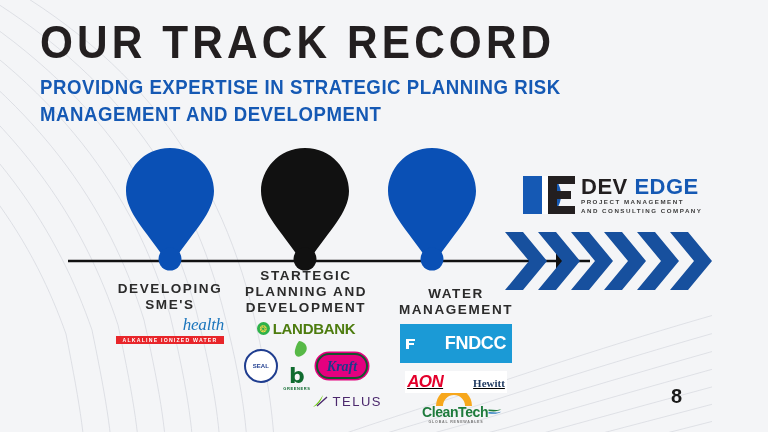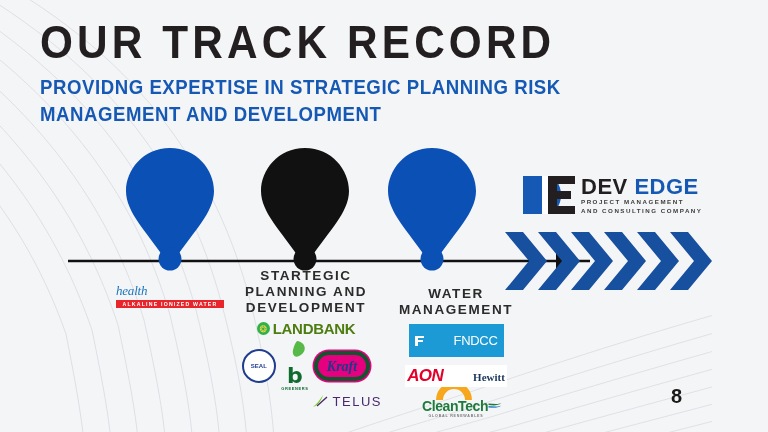--- a/index.html
+++ b/index.html
@@ -45,21 +45,21 @@
   
   .aqua{width:108px;}
   .aqua .aq-top{display:flex;align-items:center;justify-content:center;line-height:1;}
   .aqua .aq-a{
     font-size:15px;font-weight:700;color:#fff;background:#1b75bc;
     padding:1px 2px 0 2px;border-radius:2px;letter-spacing:-0.5px;
     clip-path:polygon(50% 0,100% 100%,0 100%);width:16px;height:15px;
     display:inline-block;
   }
   .aqua .aq-qua{font-size:12px;font-weight:700;color:#1b75bc;letter-spacing:-0.4px;}
-  .aqua .aq-health{font-size:13px;font-style:italic;color:#1b75bc;text-align:left;
+  .aqua .aq-health{font-size:17px;font-style:italic;color:#1b75bc;text-align:right;
     font-family:"Liberation Serif",serif;margin-top:-3px;letter-spacing:-0.2px;}
   .aqua .aq-band{
     background:#e8252a;color:#fff;font-size:5.2px;font-weight:700;
     letter-spacing:1.2px;text-align:center;padding:1px 0;margin-top:1px;
   }
 
   
   .landbank{display:flex;align-items:center;gap:3px;}
   .lb-seal{width:13px;height:13px;border-radius:50%;background:#2eb24a;
     display:flex;align-items:center;justify-content:center;color:#ffd54a;font-size:9px;}
@@ -71,32 +71,32 @@
     color:#1f3d8f;font-size:6px;font-weight:700;text-align:center;line-height:6px;
     box-sizing:border-box;}
 
   
   .greeners{width:30px;text-align:center;}
   .gr-b{font-size:22px;font-weight:700;color:#0f6b2f;line-height:20px;font-family:"DejaVu Sans",sans-serif;}
   .gr-cap{font-size:4px;font-weight:700;color:#0f6b2f;letter-spacing:0.6px;}
 
   
   .kraft{
-    background:#e4007f;border-radius:999px;padding:2px 9px;border:4px solid #14532d;
+    background:#e4007f;border-radius:999px;padding:2px 9px;border:2px solid #14532d;
     box-shadow:0 0 0 1.5px #e4007f;
   }
   .kraft span{color:#1b3a8c;font-size:14px;font-weight:700;font-family:"Liberation Serif",serif;font-style:italic;}
 
   
   .telus{display:flex;align-items:center;gap:2px;}
   .telus-text{font-size:13px;font-weight:400;color:#4b286d;letter-spacing:1.5px;}
 
   
   .fndcc{background:#1b9ad6;padding:9px 6px;display:flex;align-items:center;gap:2px;}
-  .fndcc-text{color:#fff;font-size:13px;font-weight:400;letter-spacing:-0.3px;padding-left:28px;}
+  .fndcc-text{color:#fff;font-size:18px;font-weight:700;letter-spacing:-0.3px;padding-left:28px;}
 
   
   .aon{display:flex;align-items:baseline;gap:2px;background:#fff;padding:1px 2px;}
   .aon-a{font-size:17px;font-weight:700;color:#e4002b;font-style:italic;letter-spacing:-0.6px;}
   .aon-h{font-size:11px;font-weight:700;color:#1b365d;font-family:"Liberation Serif",serif;padding-left:28px;}
 
   
   .cleantech{width:92px;}
   .ct-row{display:flex;align-items:center;}
   .ct-text{font-size:14px;font-weight:700;color:#1e7b3c;letter-spacing:-0.4px;font-family:"Liberation Sans",sans-serif;margin-left:12px;}
@@ -169,20 +169,22 @@
       <path d="M 505 232 L 523 232 L 547 261 L 523 290 L 505 290 L 529 261 Z"></path>
       <path d="M 538 232 L 556 232 L 580 261 L 556 290 L 538 290 L 562 261 Z"></path>
       <path d="M 571 232 L 589 232 L 613 261 L 589 290 L 571 290 L 595 261 Z"></path>
       <path d="M 604 232 L 622 232 L 646 261 L 622 290 L 604 290 L 628 261 Z"></path>
       <path d="M 637 232 L 655 232 L 679 261 L 655 290 L 637 290 L 661 261 Z"></path>
       <path d="M 670 232 L 688 232 L 712 261 L 688 290 L 670 290 L 694 261 Z"></path>
     </g>
   </svg>
 
   <div class="stop" style="left:78px;top:281px;width:184px;">
+    <p class="stop-label">DEVELOPING
+SME'S</p>
     <div class="logo-row">
       <div class="logo aqua">
         <div class="aq-health">health</div>
         <div class="aq-band">ALKALINE IONIZED WATER</div>
       </div>
     </div>
   </div>
 
   <div class="stop" style="left:222px;top:268px;width:168px;">
     <p class="stop-label">STARTEGIC
@@ -230,21 +232,21 @@
 MANAGEMENT</p>
 
     <div class="logo-row" style="margin-top:6px;gap:8px;align-items:flex-start;">
       <div class="logo fndcc">
         <svg width="9" height="10" viewBox="0 0 9 10">
           <path d="M0 0 H9 V2 H3 V4 H8 V6 H3 V10 H0 Z" fill="#ffffff"></path>
         </svg>
         <span class="fndcc-text">FNDCC</span>
       </div>
 
-      <div style="text-align:center;">
+      <div style="text-align:center;text-decoration:underline;">
         <div class="logo aon">
           <span class="aon-a">AON</span>
           <span class="aon-h">Hewitt</span>
         </div>
 
         <div class="logo cleantech">
           <svg width="92" height="13" viewBox="0 0 92 13" style="display:block;margin-bottom:-2px;">
             <path d="M 26 13 A 18 18 0 0 1 62 13 L 55 13 A 11 11 0 0 0 33 13 Z" fill="#f7a71c"></path>
           </svg>
           <div class="ct-row">

